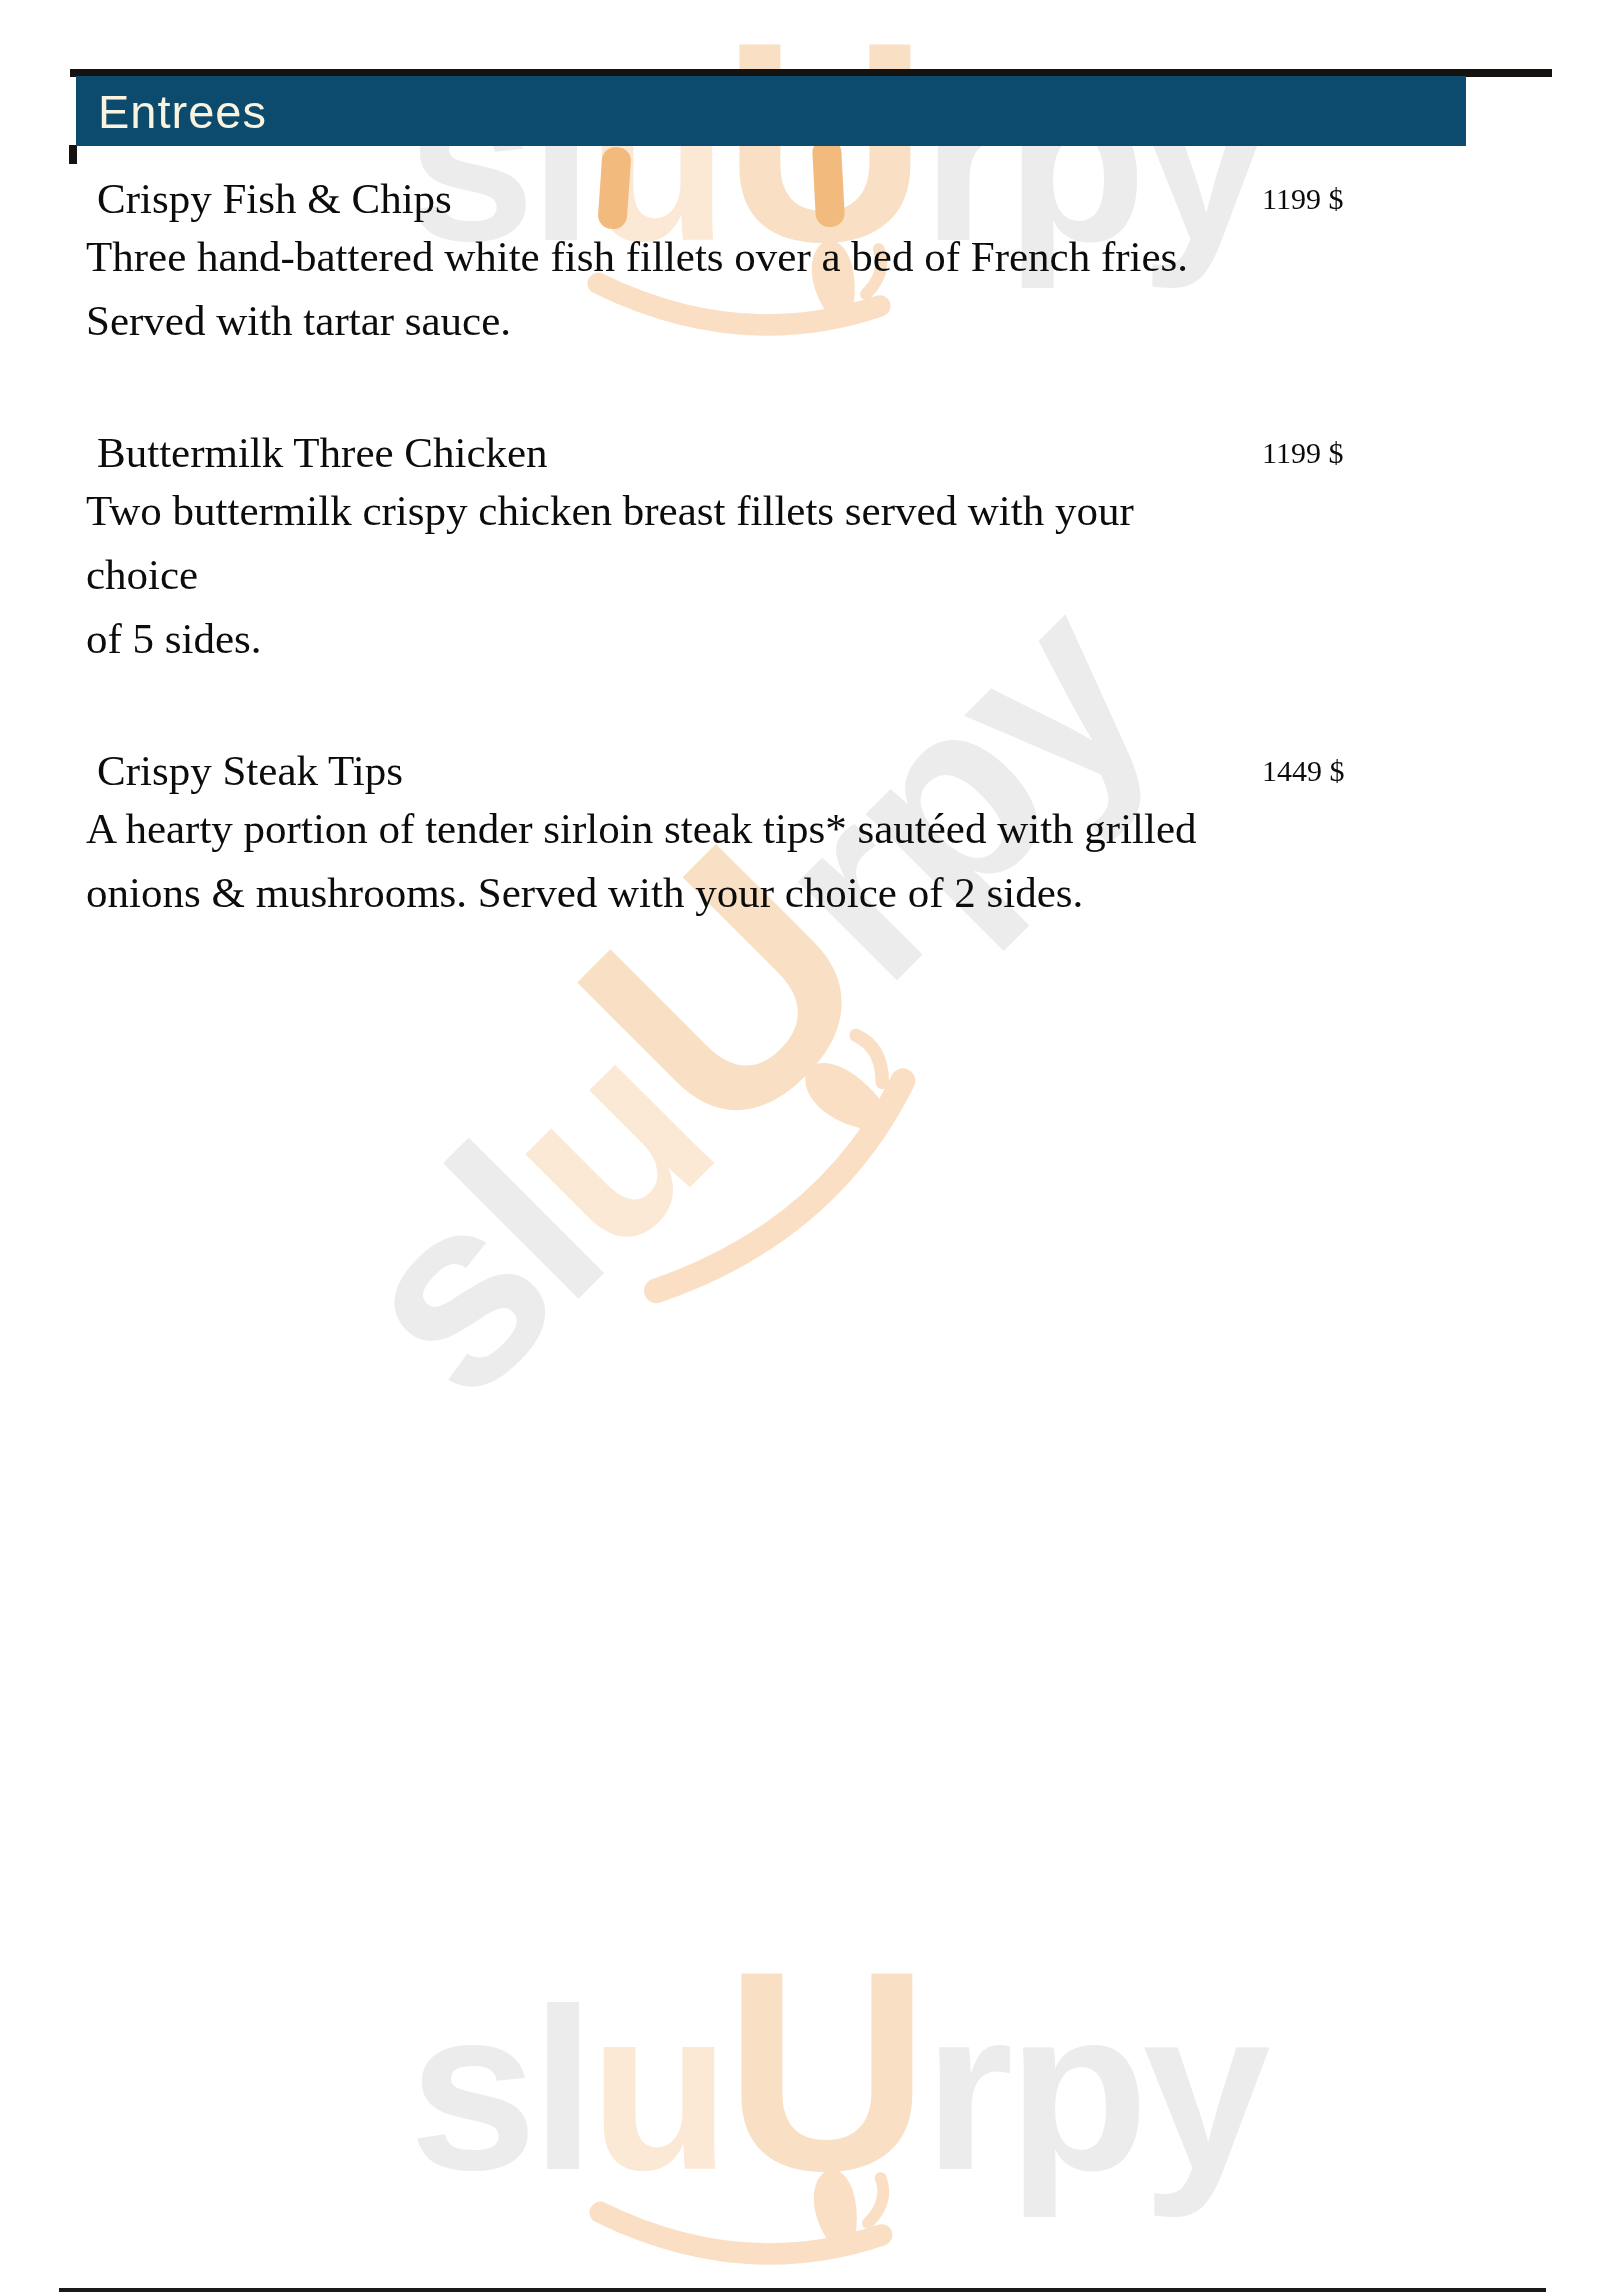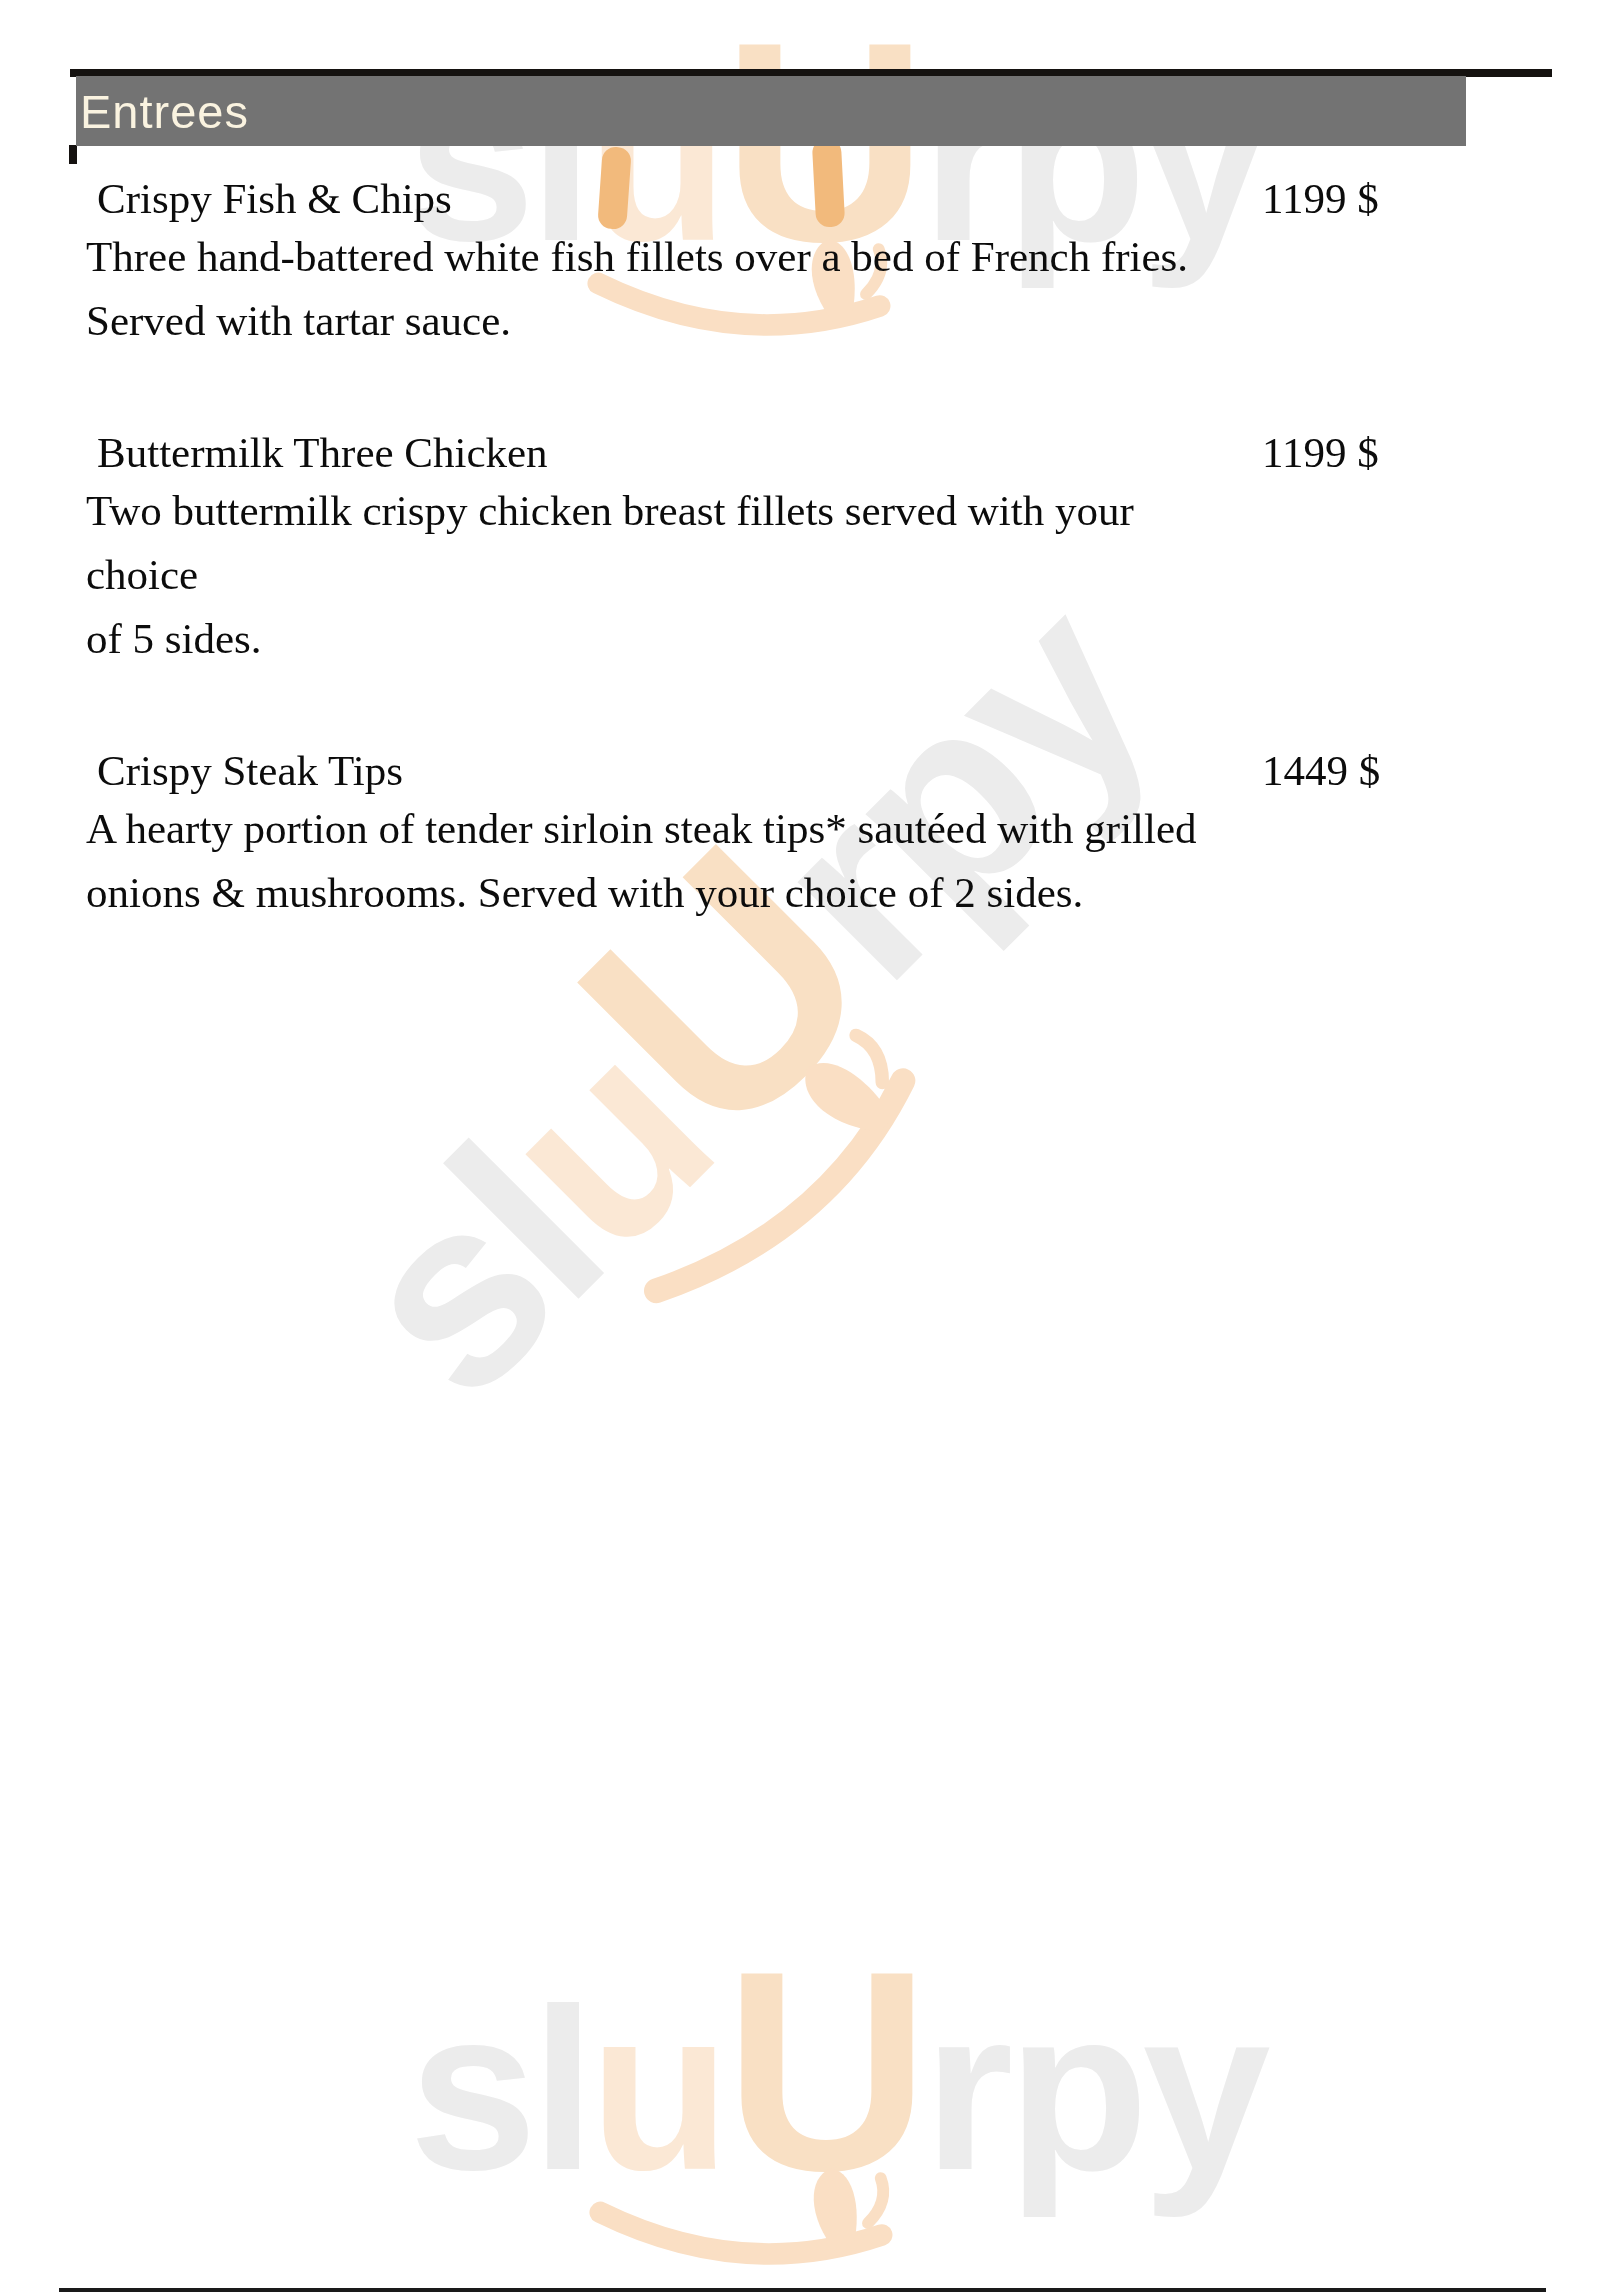--- a/index.html
+++ b/index.html
@@ -47,23 +47,23 @@
     background:#151210;
   }
   .topbar-notch {
     position:absolute; z-index:2;
     left:69px; top:145px; width:7.8px; height:18.6px;
     background:#151210;
   }
   .section-header {
     position:absolute; z-index:2;
     left:76px; top:76px; width:1390px; height:70px;
-    background:#737373;
+    background:#0c4a6e;
     display:flex; align-items:center;
-    padding-left:4px;
+    padding-left:22px;
   }
   .section-title {
     font-family:"Liberation Sans", sans-serif;
     font-size:47px;
     color:#faf3e0;
     letter-spacing:1px;
   }
 
   
   .items {
@@ -74,21 +74,21 @@
   .item-name {
     font-size:43px; line-height:52px; color:#0c0c0c;margin-left:11px;
   }
   .item-desc {
     font-size:43px; line-height:64px; color:#0c0c0c;
     white-space:pre-line;
     max-width:1157px;
   }
   .item-price {
     position:absolute; left:1176px; top:0;
-    font-size:43px; line-height:52px; color:#0c0c0c;
+    font-size:30px; line-height:52px; color:#0c0c0c;
     white-space:nowrap;
   }
 
   
   .bottom-line {
     position:absolute; z-index:2;
     left:59px; top:2288px; width:1487px; height:3.9px;
     background:#1a1a1a;
   }
 </style>

